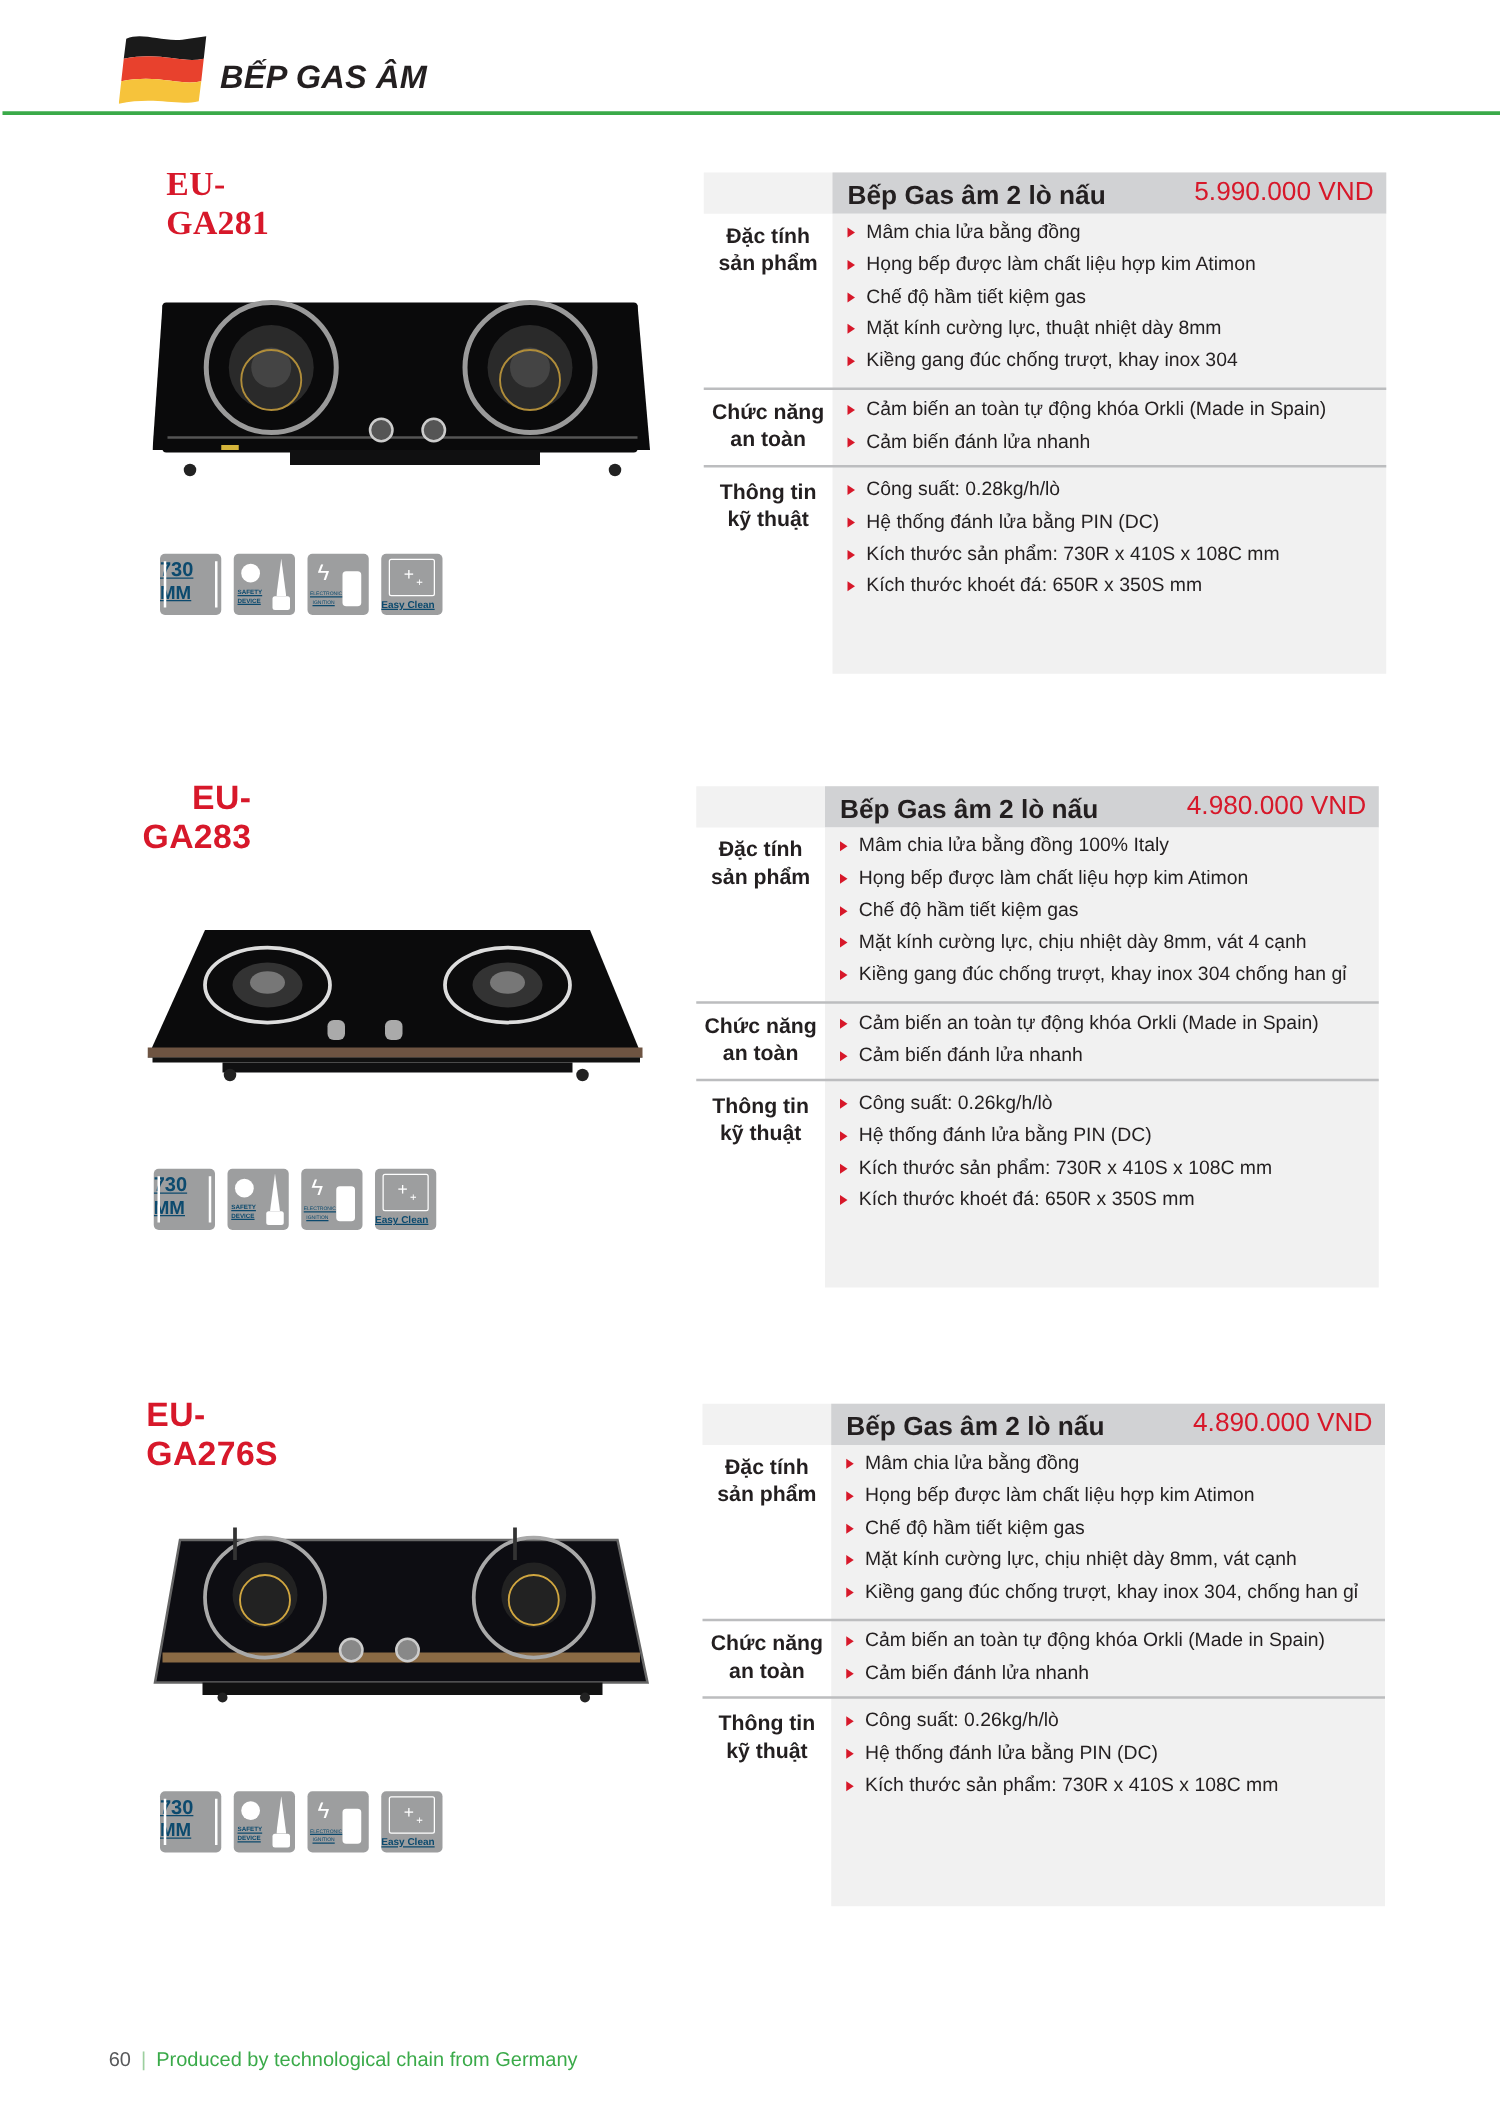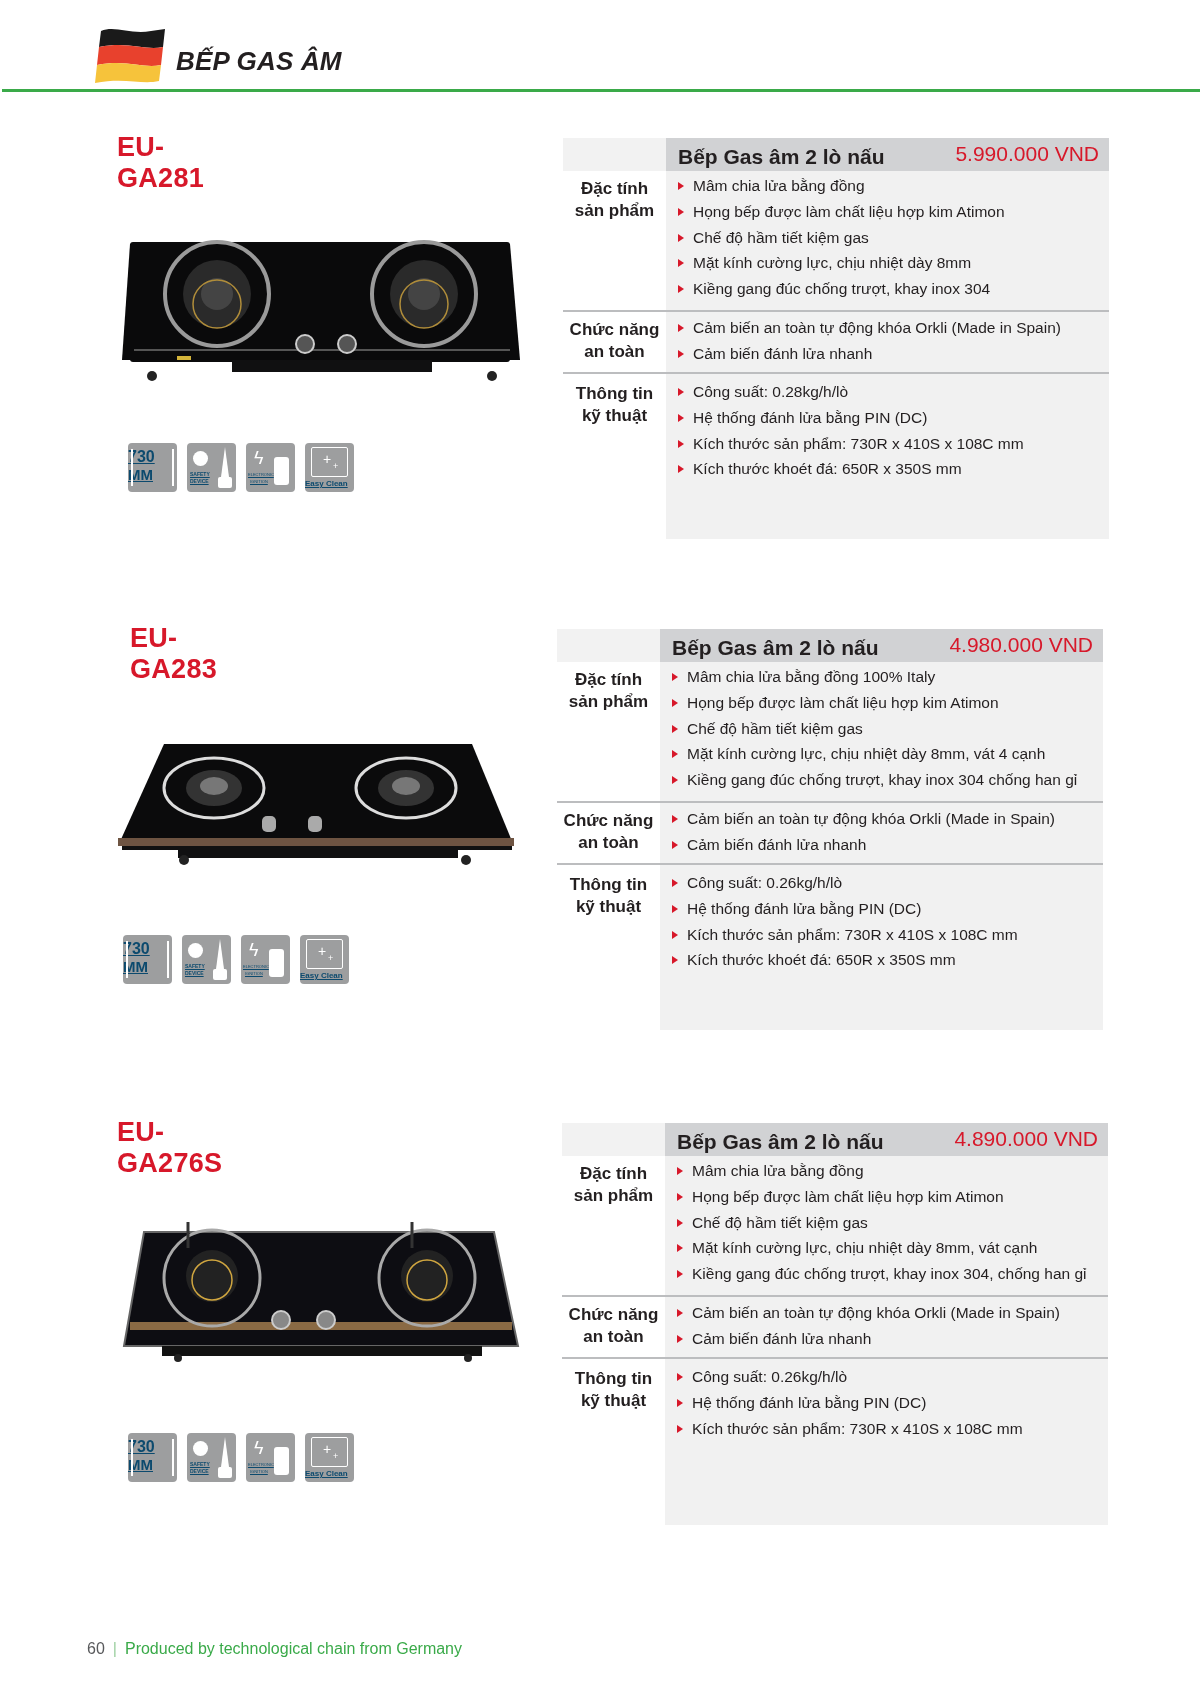--- a/index.html
+++ b/index.html
@@ -41,21 +41,21 @@
 
 <svg class="flag" viewBox="0 0 72 60">
   <path d="M6 6 C20 0, 36 10, 56 6 L70 4 L68 22 C50 26, 34 16, 4 22 Z" fill="#1a1a1a"></path>
   <path d="M4 22 C34 16, 50 26, 68 22 L66 40 C48 44, 32 34, 2 40 Z" fill="#e8412d"></path>
   <path d="M2 40 C32 34, 48 44, 66 40 L64 56 C46 60, 30 52, 0 58 Z" fill="#f6c33b"></path>
 </svg>
 <div class="page-title">BẾP GAS ÂM</div>
 <div class="header-line"></div>
 
 <section class="product" style="left:0;top:0;">
-  <div class="model" style="left:117px;top:132px;">EU-GA281</div>
+  <div class="model" style="left:133px;top:132px;font-family:Liberation Serif, serif;">EU-GA281</div>
 
   <svg class="stove" style="left:122px;top:240px;" width="400" height="142" viewBox="0 0 400 142">
     <rect x="8" y="2" width="380" height="120" rx="3" fill="#0b0b0c"></rect>
     <path d="M0 120 L8 4 L388 4 L398 120 Z" fill="#0a0a0b"></path>
     <rect x="110" y="120" width="200" height="12" fill="#101011"></rect>
     <circle cx="30" cy="136" r="5" fill="#222"></circle>
       <circle cx="370" cy="136" r="5" fill="#222"></circle>
     <line x1="12" y1="110" x2="388" y2="110" stroke="#555" stroke-width="2"></line>
     <circle cx="95" cy="54" r="52" fill="none" stroke="#9a9a9a" stroke-width="4"></circle>
     <circle cx="95" cy="54" r="34" fill="#2a2a2a"></circle>
@@ -106,21 +106,21 @@
     <div class="body-bg"></div>
 
     <div class="g-label" style="top:40px;">
       <div>Đặc tính</div>
       <div>sản phẩm</div>
     </div>
     <ul style="top:35px;">
       <li><span class="bul"></span><span>Mâm chia lửa bằng đồng</span></li>
       <li><span class="bul"></span><span>Họng bếp được làm chất liệu hợp kim Atimon</span></li>
       <li><span class="bul"></span><span>Chế độ hầm tiết kiệm gas</span></li>
-      <li><span class="bul"></span><span>Mặt kính cường lực, chịu nhiệt dày 8mm</span></li>
+      <li><span class="bul"></span><span>Mặt kính cường lực, thuật nhiệt dày 8mm</span></li>
       <li><span class="bul"></span><span>Kiềng gang đúc chống trượt, khay inox 304</span></li>
     </ul>
     <div class="sep" style="top:172px;"></div>
 
     <div class="g-label" style="top:181px;">
       <div>Chức năng</div>
       <div>an toàn</div>
     </div>
     <ul style="top:177px;">
       <li><span class="bul"></span><span>Cảm biến an toàn tự động khóa Orkli (Made in Spain)</span></li>
@@ -135,21 +135,21 @@
     <ul style="top:241px;">
       <li><span class="bul"></span><span>Công suất: 0.28kg/h/lò</span></li>
       <li><span class="bul"></span><span>Hệ thống đánh lửa bằng PIN (DC)</span></li>
       <li><span class="bul"></span><span>Kích thước sản phẩm: 730R x 410S x 108C mm</span></li>
       <li><span class="bul"></span><span>Kích thước khoét đá: 650R x 350S mm</span></li>
     </ul>
   </div>
 </section>
 
 <section class="product" style="left:0;top:0;">
-  <div class="model" style="left:130px;top:623px;">EU-GA283</div>
+  <div class="model" style="left:114px;top:623px;text-align:right;">EU-GA283</div>
 
   <svg class="stove" style="left:118px;top:738px;" width="400" height="128" viewBox="0 0 400 128">
     <path d="M0 108 L46 6 L354 6 L396 108 Z" fill="#0b0b0c"></path>
     <rect x="0" y="100" width="396" height="8" fill="#6e5442"></rect>
     <rect x="4" y="108" width="390" height="4" fill="#111"></rect>
     <rect x="60" y="112" width="280" height="8" fill="#101011"></rect>
     <circle cx="66" cy="122" r="5" fill="#222"></circle>
       <circle cx="348" cy="122" r="5" fill="#222"></circle>
     <ellipse cx="96" cy="50" rx="50" ry="30" fill="none" stroke="#ddd" stroke-width="3"></ellipse>
     <ellipse cx="96" cy="50" rx="28" ry="18" fill="#333"></ellipse>

